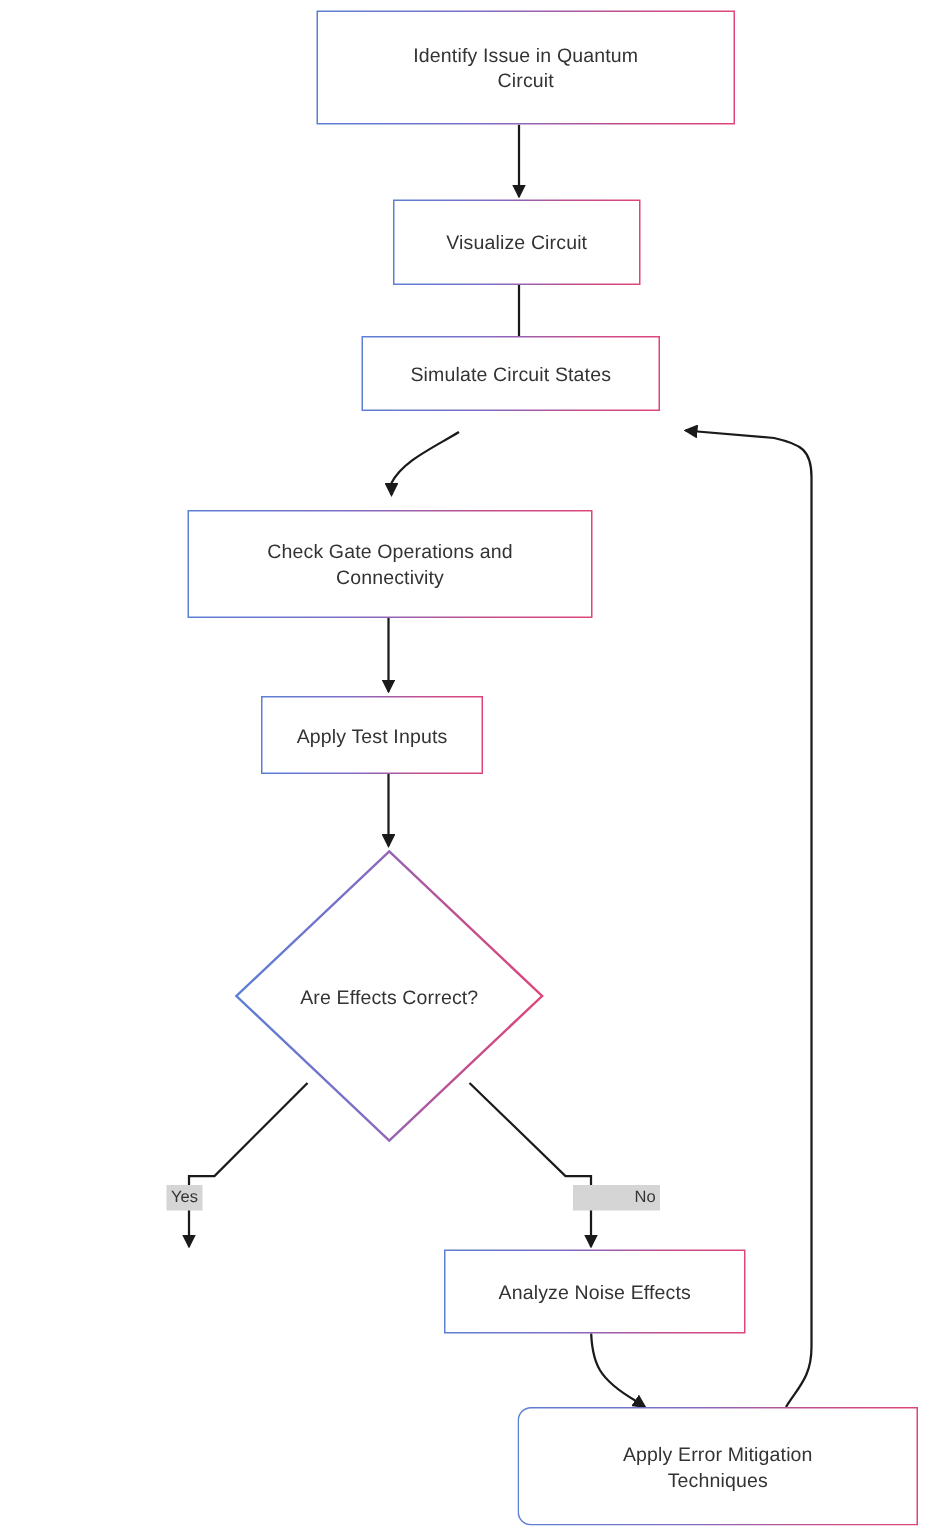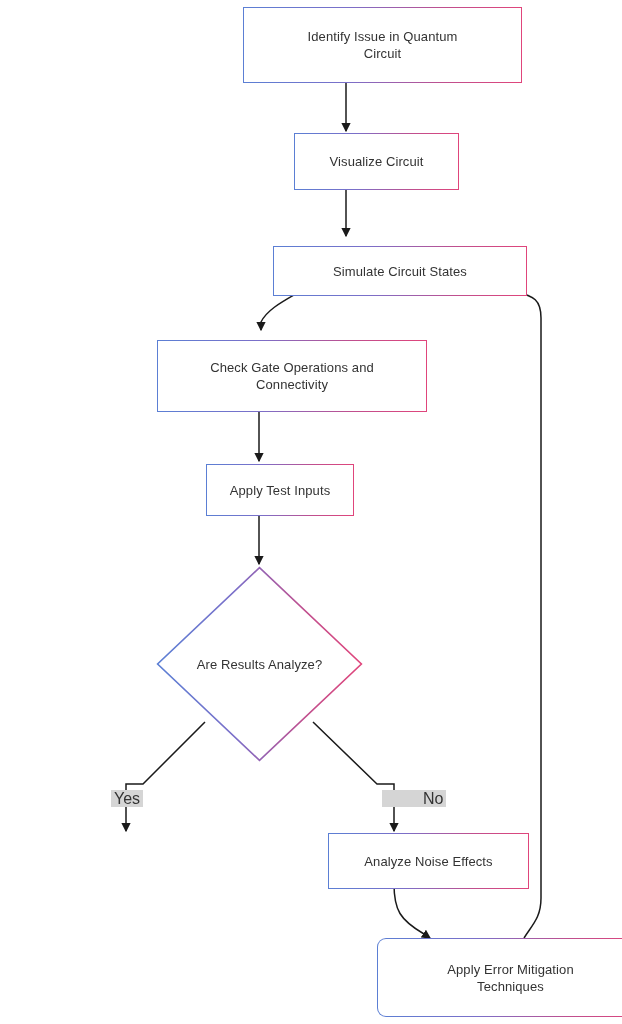--- a/index.html
+++ b/index.html
@@ -36,21 +36,20 @@
     color: #333333;
     font-size: 13px;
     line-height: 17px;
     letter-spacing: 0.1px;
     z-index: 3;
   }
   
   .node.rect {
     padding: 1.3px;
     background-image: linear-gradient(to right, #5b7fd4 0%, #7b6fc9 38%, #c04f8e 72%, #e0457b 100%);
-    margin-left: 32px;
   }
   .node.rect > .inner {
     background: #ffffff;
     width: 100%;
     height: 100%;
     display: flex;
     align-items: center;
     justify-content: center;
     text-align: center;
     padding: 0 8px;
@@ -82,21 +81,21 @@
   .node.diamond .diamond-text {
     position: relative;
     z-index: 2;
     color: #333333;
     font-size: 13px;
   }
   .edge-label {
     position: absolute;
     background: #d5d5d5;
     color: #333333;
-    font-size: 16px;
+    font-size: 11px;
     line-height: 15px;
     padding: 1px 3px;
     z-index: 4;
     white-space: nowrap;
   }
 </style>
 </head>
 <body>
 
 <div id="flow-root">
@@ -136,21 +135,21 @@
 Circuit</span>
     </div>
   </div>
 
   <div class="node rect" style="left:262px; top:133px; width:165px; height:57px;">
     <div class="inner">
       <span class="node-label">Visualize Circuit</span>
     </div>
   </div>
 
-  <div class="node rect" style="left:241px; top:246px; width:254px; height:50px;align-items:flex-end;">
+  <div class="node rect" style="left:241px; top:224px; width:199px; height:50px;align-items:flex-end;">
     <div class="inner">
       <span class="node-label">Simulate Circuit States</span>
     </div>
   </div>
 
   <div class="node rect" style="left:125px; top:340px; width:270px; height:72px;">
     <div class="inner">
       <span class="node-label">Check Gate Operations and
 Connectivity</span>
     </div>
@@ -167,21 +166,21 @@
       <defs>
         <linearGradient id="diamondGrad" x1="0" y1="0" x2="1" y2="0">
           <stop offset="0%" stop-color="#5b7fd4"></stop>
           <stop offset="38%" stop-color="#7b6fc9"></stop>
           <stop offset="72%" stop-color="#c04f8e"></stop>
           <stop offset="100%" stop-color="#e0457b"></stop>
         </linearGradient>
       </defs>
       <polygon points="103.5,1.6 205.4,98 103.5,194.4 1.6,98" fill="#ffffff" stroke="url(#diamondGrad)" stroke-width="1.6"></polygon>
     </svg>
-    <span class="diamond-text node-label">Are Results Analyze?</span>
+    <span class="diamond-text node-label">Are Effects Correct?</span>
   </div>
 
 
   <div class="node rect" style="left:296px; top:833px; width:201px; height:56px;justify-content:flex-end;">
     <div class="inner">
       <span class="node-label">Analyze Noise Effects</span>
     </div>
   </div>
 
   <div class="node rect rounded-left" style="left:345px; top:938px; width:267px; height:79px;">

